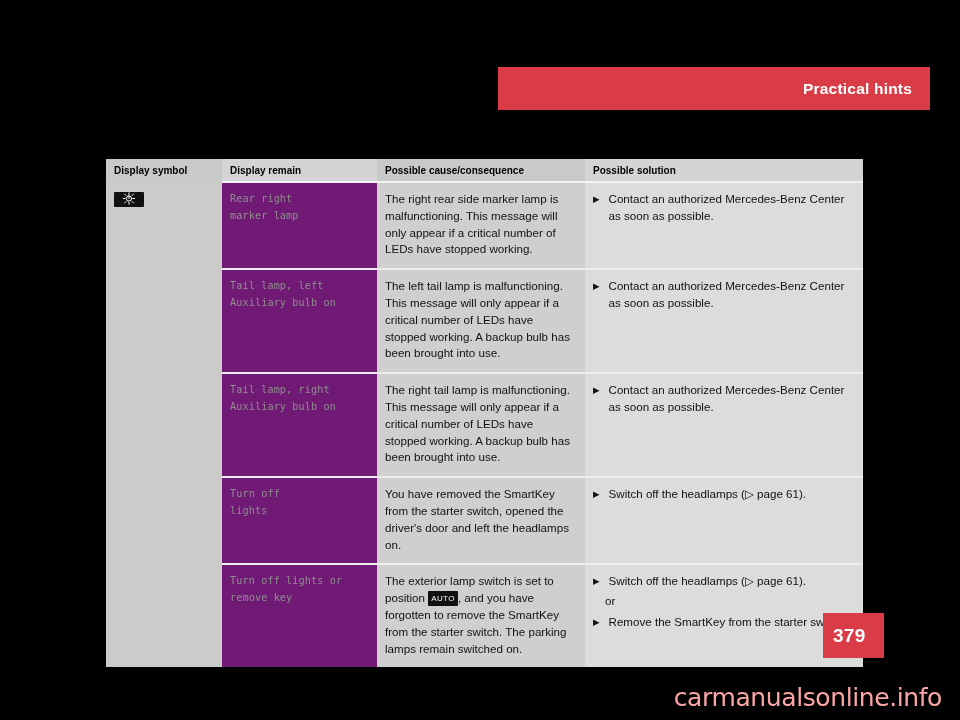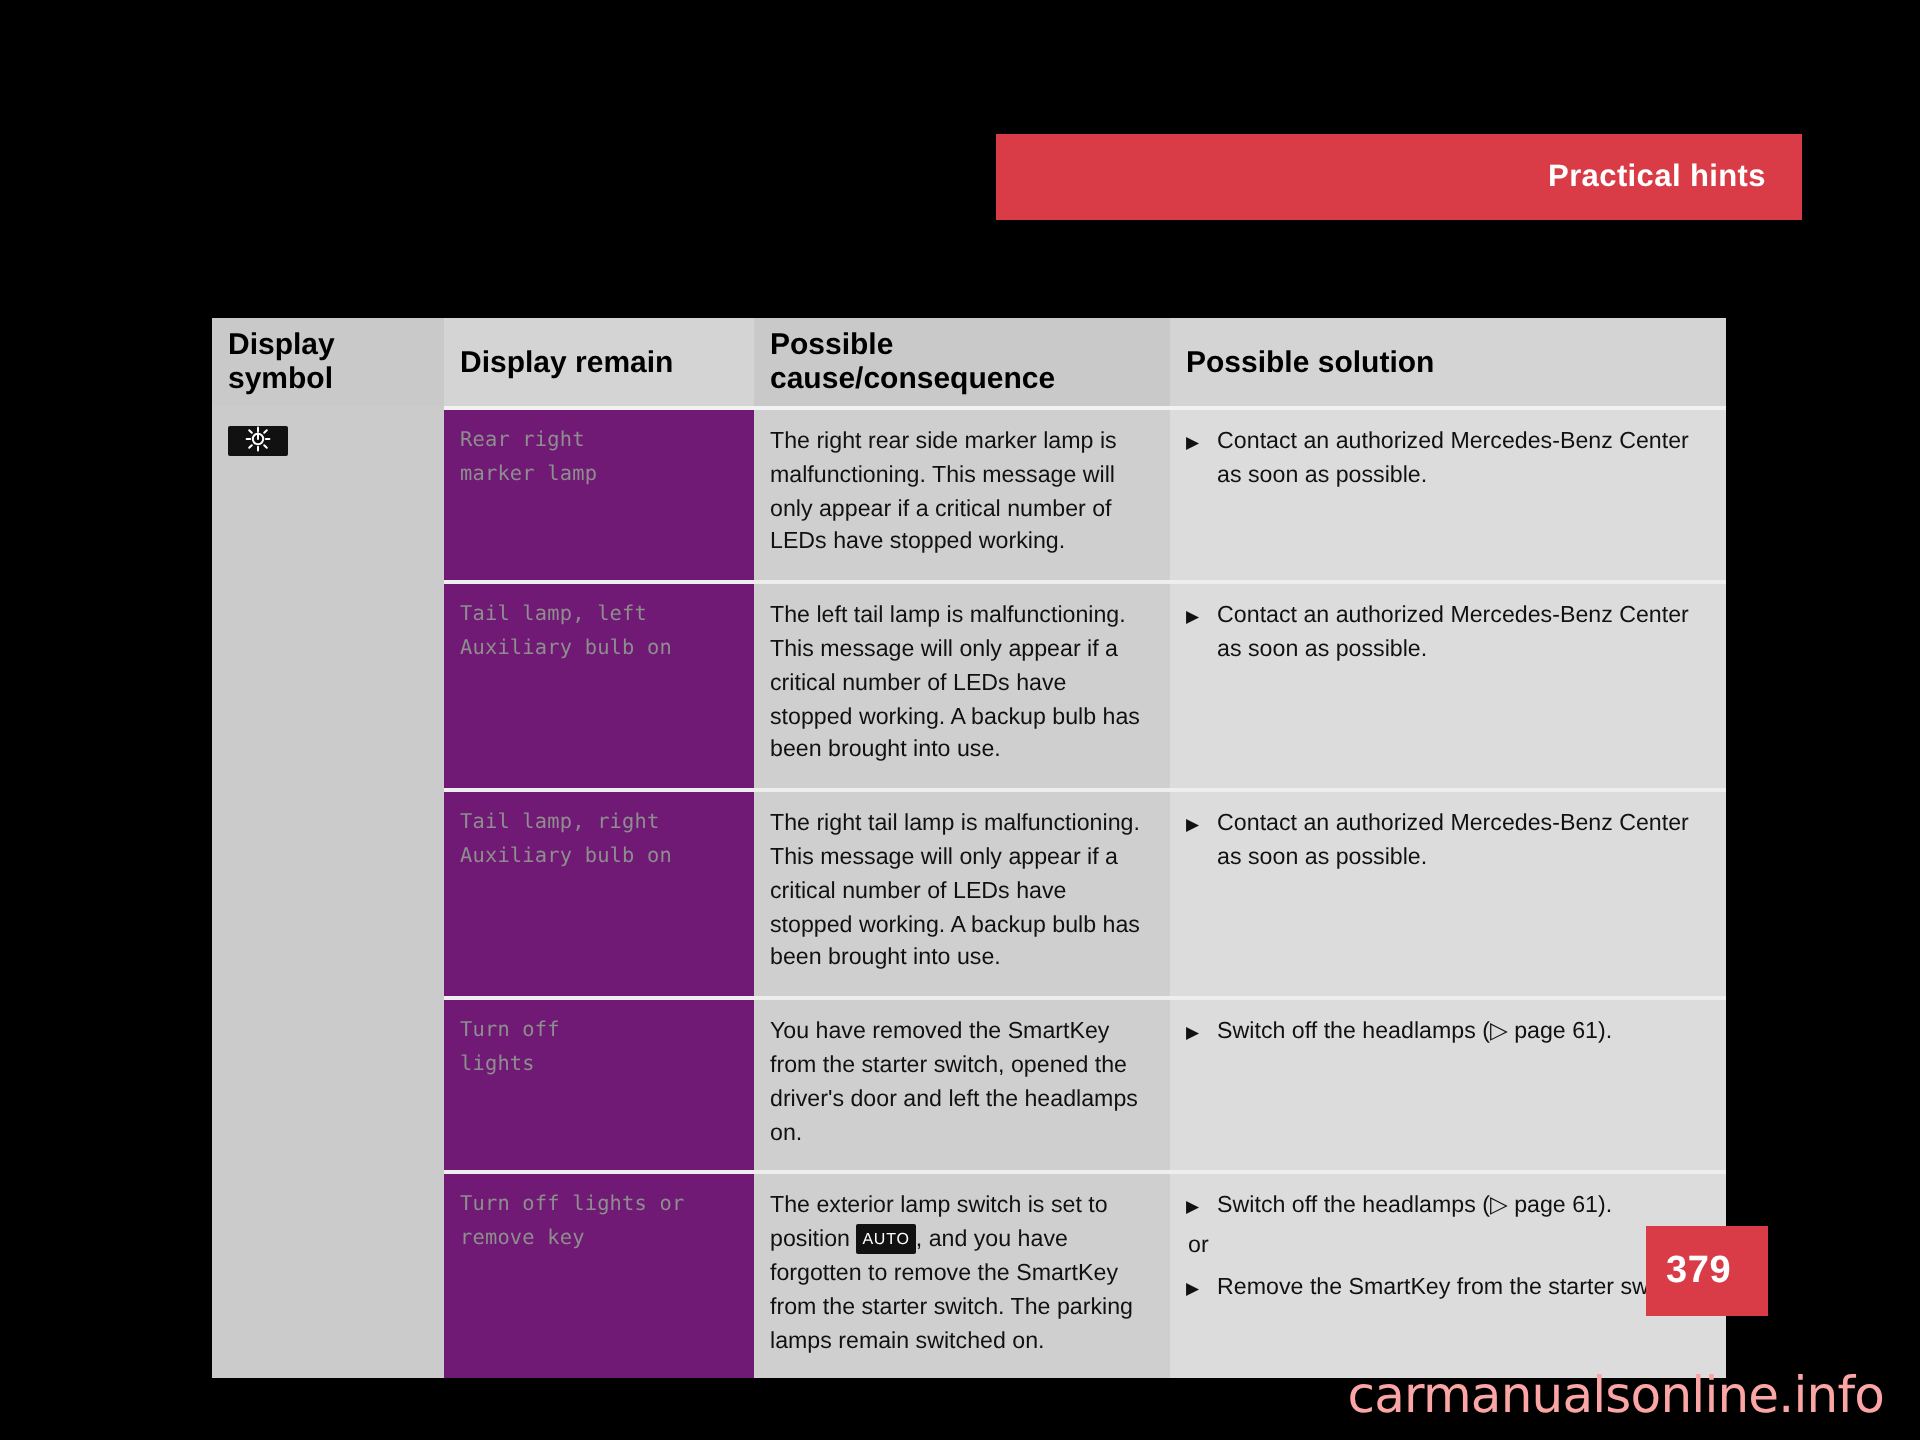--- a/index.html
+++ b/index.html
@@ -17,20 +17,21 @@
   }
 
   
   #header-band {
     position: absolute;
     left: 498px;
     top: 67px;
     width: 403px;
     height: 43px;
     background: #d93c46;
+    padding-left: 29px;
   }
   #header-title {
     position: absolute;
     right: 18px;
     top: 50%;
     transform: translateY(-50%);
     color: #ffffff;
     font-size: 15.5px;
     font-weight: bold;
     letter-spacing: 0.2px;
@@ -48,21 +49,21 @@
     background: #d2d2d2;
   }
   #msg-table col.c-symbol  { width: 116px; }
   #msg-table col.c-message { width: 155px; }
   #msg-table col.c-cause   { width: 208px; }
   #msg-table col.c-solution{ width: 278px; }
 
   #msg-table thead th {
     background: #c6c6c6;
     color: #000000;
-    font-size: 15px;
+    font-size: 10px;
     font-weight: bold;
     text-align: left;
     padding: 5px 8px 5px 8px;
     vertical-align: middle;
     height: 12px;
     border: none;
   }
   
   #msg-table thead th.h-symbol  { background: #c9c9c9; }
   #msg-table thead th.h-message { background: #d4d4d4; }
@@ -138,21 +139,21 @@
     margin: 0 0 2px 0;
   }
   .sol-arrow {
     flex: 0 0 auto;
     font-size: 8.5px;
     line-height: 1.9;
     color: #111111;
   }
   .sol-text { flex: 1 1 auto; }
   .sol-or {
-    margin: 3px 0 4px 1px;
+    margin: 3px 0 4px 12px;
     font-size: 11.6px;
     color: #111111;
   }
 
   
   #page-number-badge {
     position: absolute;
     left: 823px;
     top: 613px;
     width: 61px;

